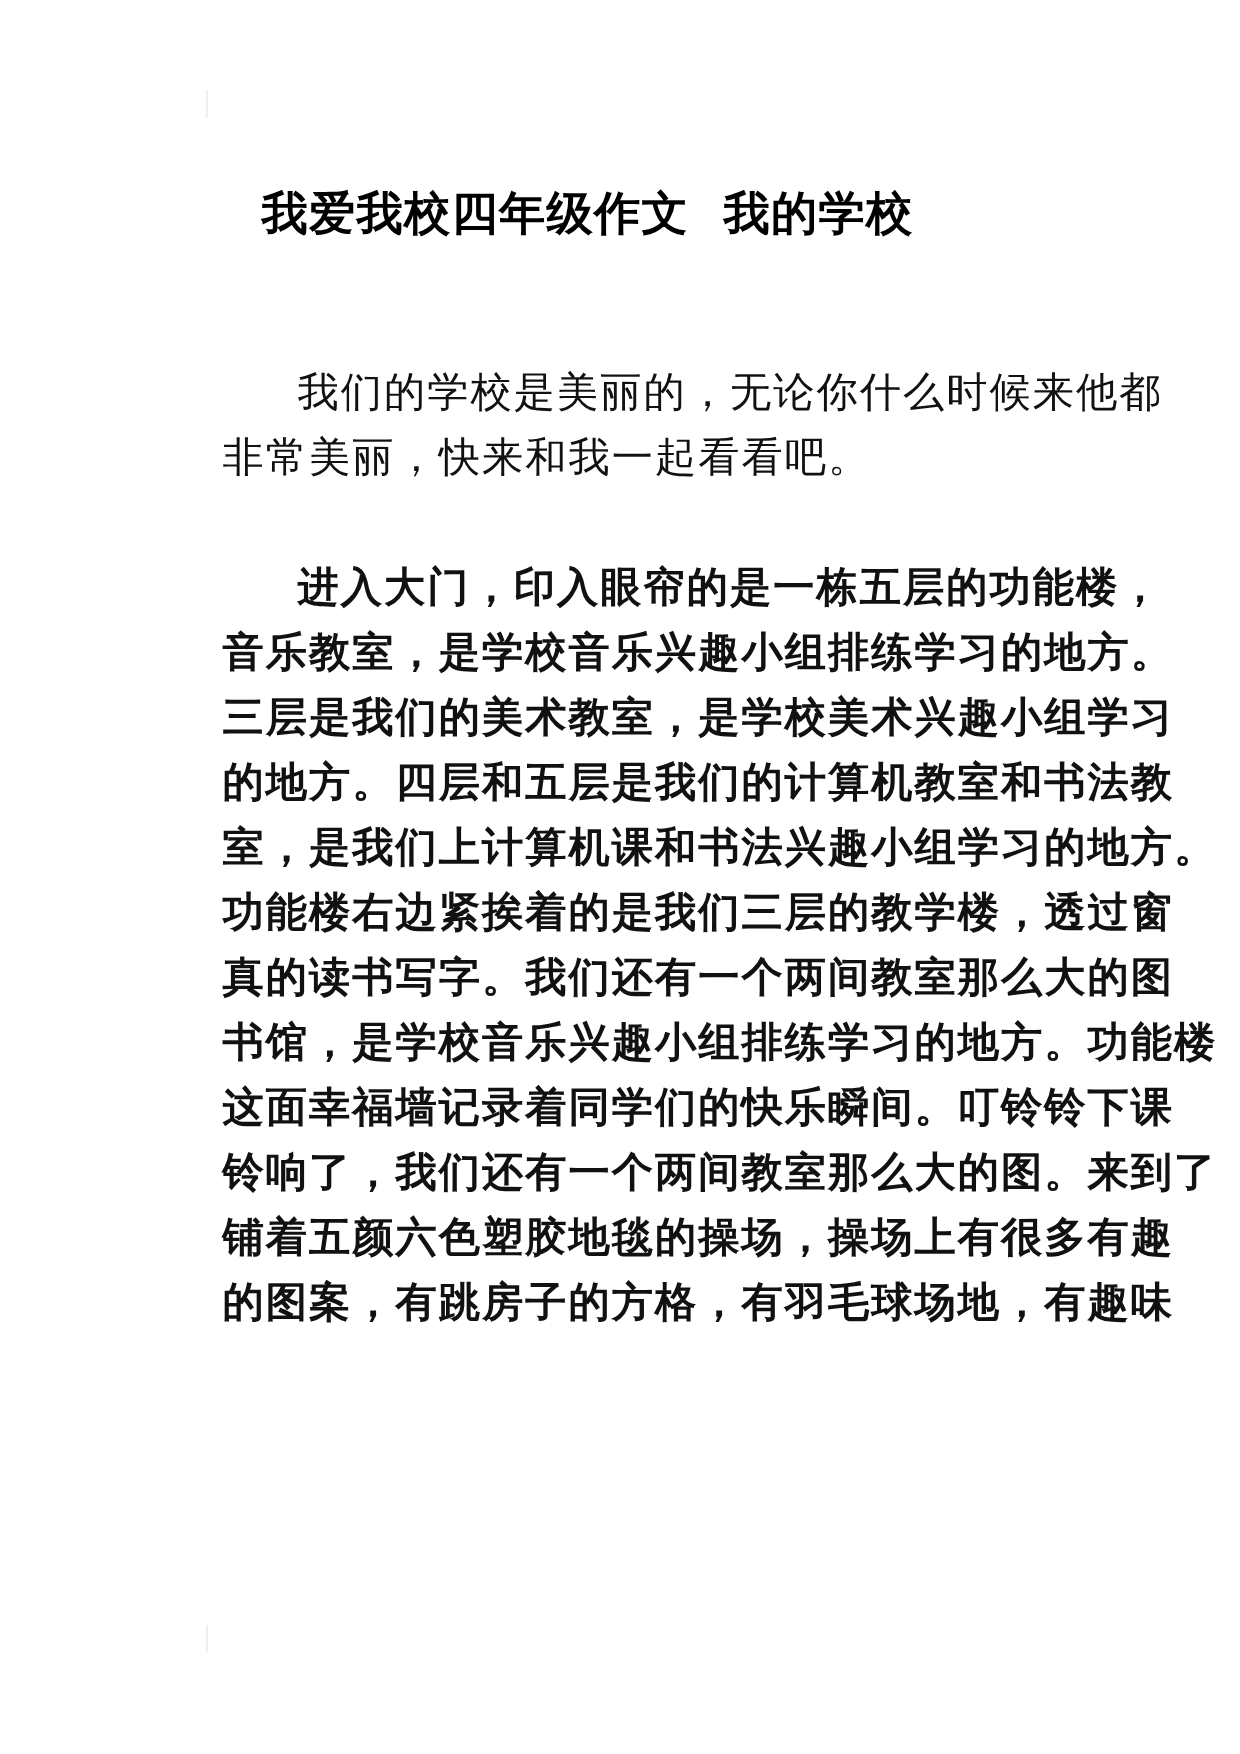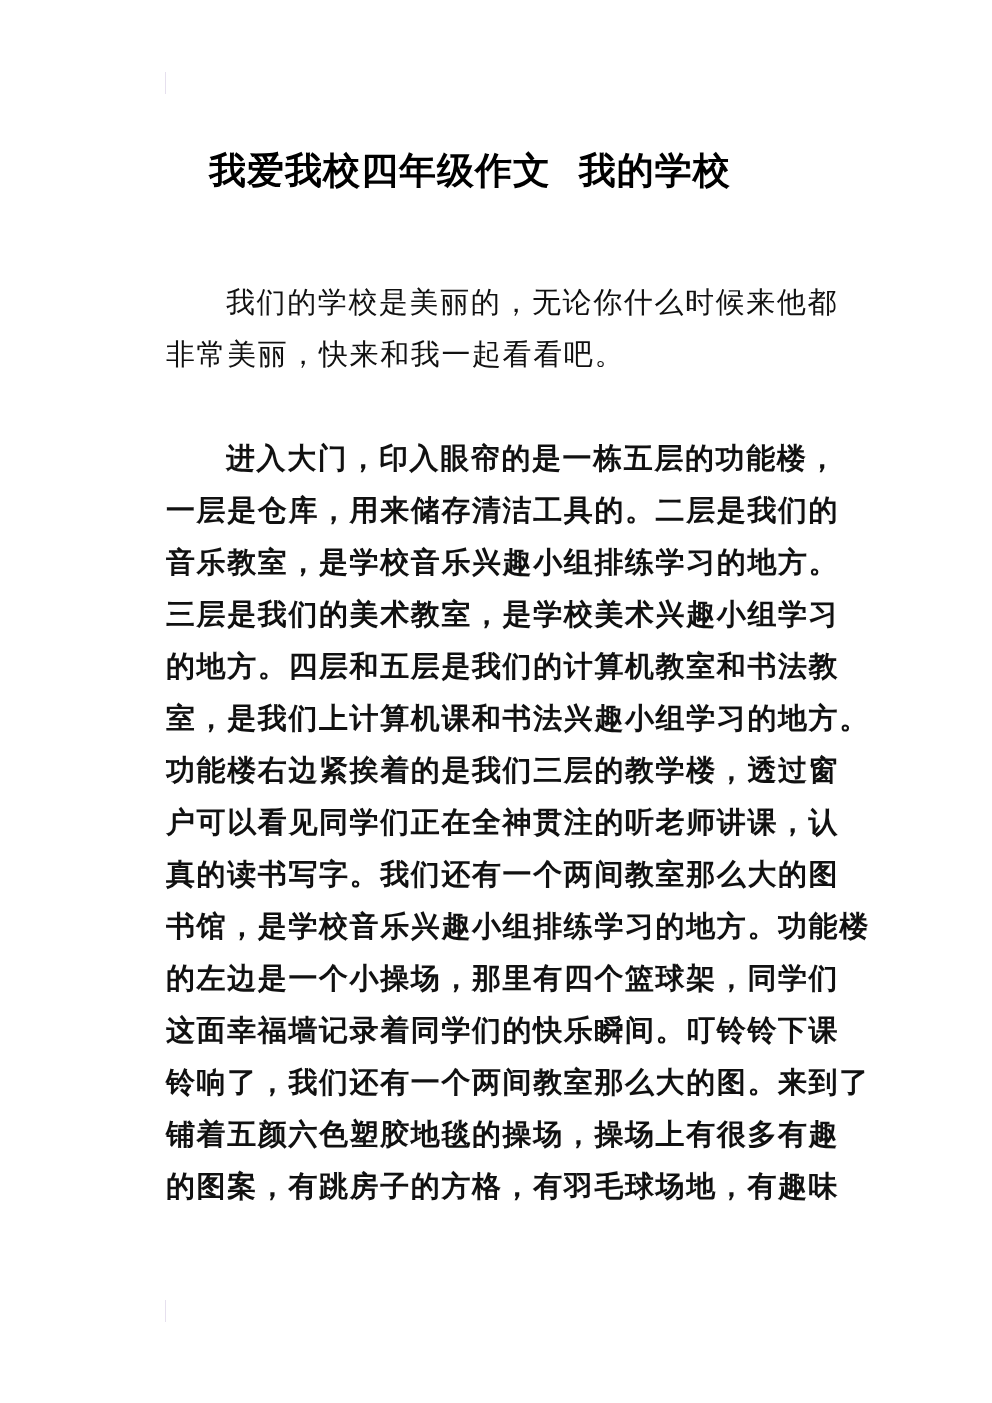--- a/index.html
+++ b/index.html
@@ -30,22 +30,22 @@
       text-align: center;
       font-family: "DejaVu Sans", "Liberation Sans", sans-serif;
       font-weight: bold;
       font-size: 37px;
       letter-spacing: 1px;
       line-height: 56px;
       color: #000000;
       white-space: pre;
     }
     .para {
-      margin: 0;
-      font-size: 29px;
+      margin: 12px;
+      font-size: 33px;
       line-height: 52px;
       letter-spacing: 1.6px;
       color: #111111;
     }
     .line {
       display: block;
       white-space: nowrap;
     }
     .line.indent { padding-left: 60px; }
     #p1 { position: absolute; top: 276px; left: 166px; }
@@ -59,27 +59,24 @@
 
 <h1 class="title">我爱我校四年级作文  我的学校</h1>
 
 <div id="p1" class="para">
   <span class="line indent">我们的学校是美丽的，无论你什么时候来他都</span>
   <span class="line">非常美丽，快来和我一起看看吧。</span>
 </div>
 
 <div id="p2" class="para">
   <span class="line indent">进入大门，印入眼帘的是一栋五层的功能楼，</span>
-  <span class="line">一层是仓库，用来储存清洁工具的。二层是我们的</span>
   <span class="line">音乐教室，是学校音乐兴趣小组排练学习的地方。</span>
   <span class="line">三层是我们的美术教室，是学校美术兴趣小组学习</span>
   <span class="line">的地方。四层和五层是我们的计算机教室和书法教</span>
   <span class="line">室，是我们上计算机课和书法兴趣小组学习的地方。</span>
   <span class="line">功能楼右边紧挨着的是我们三层的教学楼，透过窗</span>
-  <span class="line">户可以看见同学们正在全神贯注的听老师讲课，认</span>
   <span class="line">真的读书写字。我们还有一个两间教室那么大的图</span>
   <span class="line">书馆，是学校音乐兴趣小组排练学习的地方。功能楼</span>
-  <span class="line">的左边是一个小操场，那里有四个篮球架，同学们</span>
   <span class="line">这面幸福墙记录着同学们的快乐瞬间。叮铃铃下课</span>
   <span class="line">铃响了，我们还有一个两间教室那么大的图。来到了</span>
   <span class="line">铺着五颜六色塑胶地毯的操场，操场上有很多有趣</span>
   <span class="line">的图案，有跳房子的方格，有羽毛球场地，有趣味</span>
 </div>
 
 </body></html>

